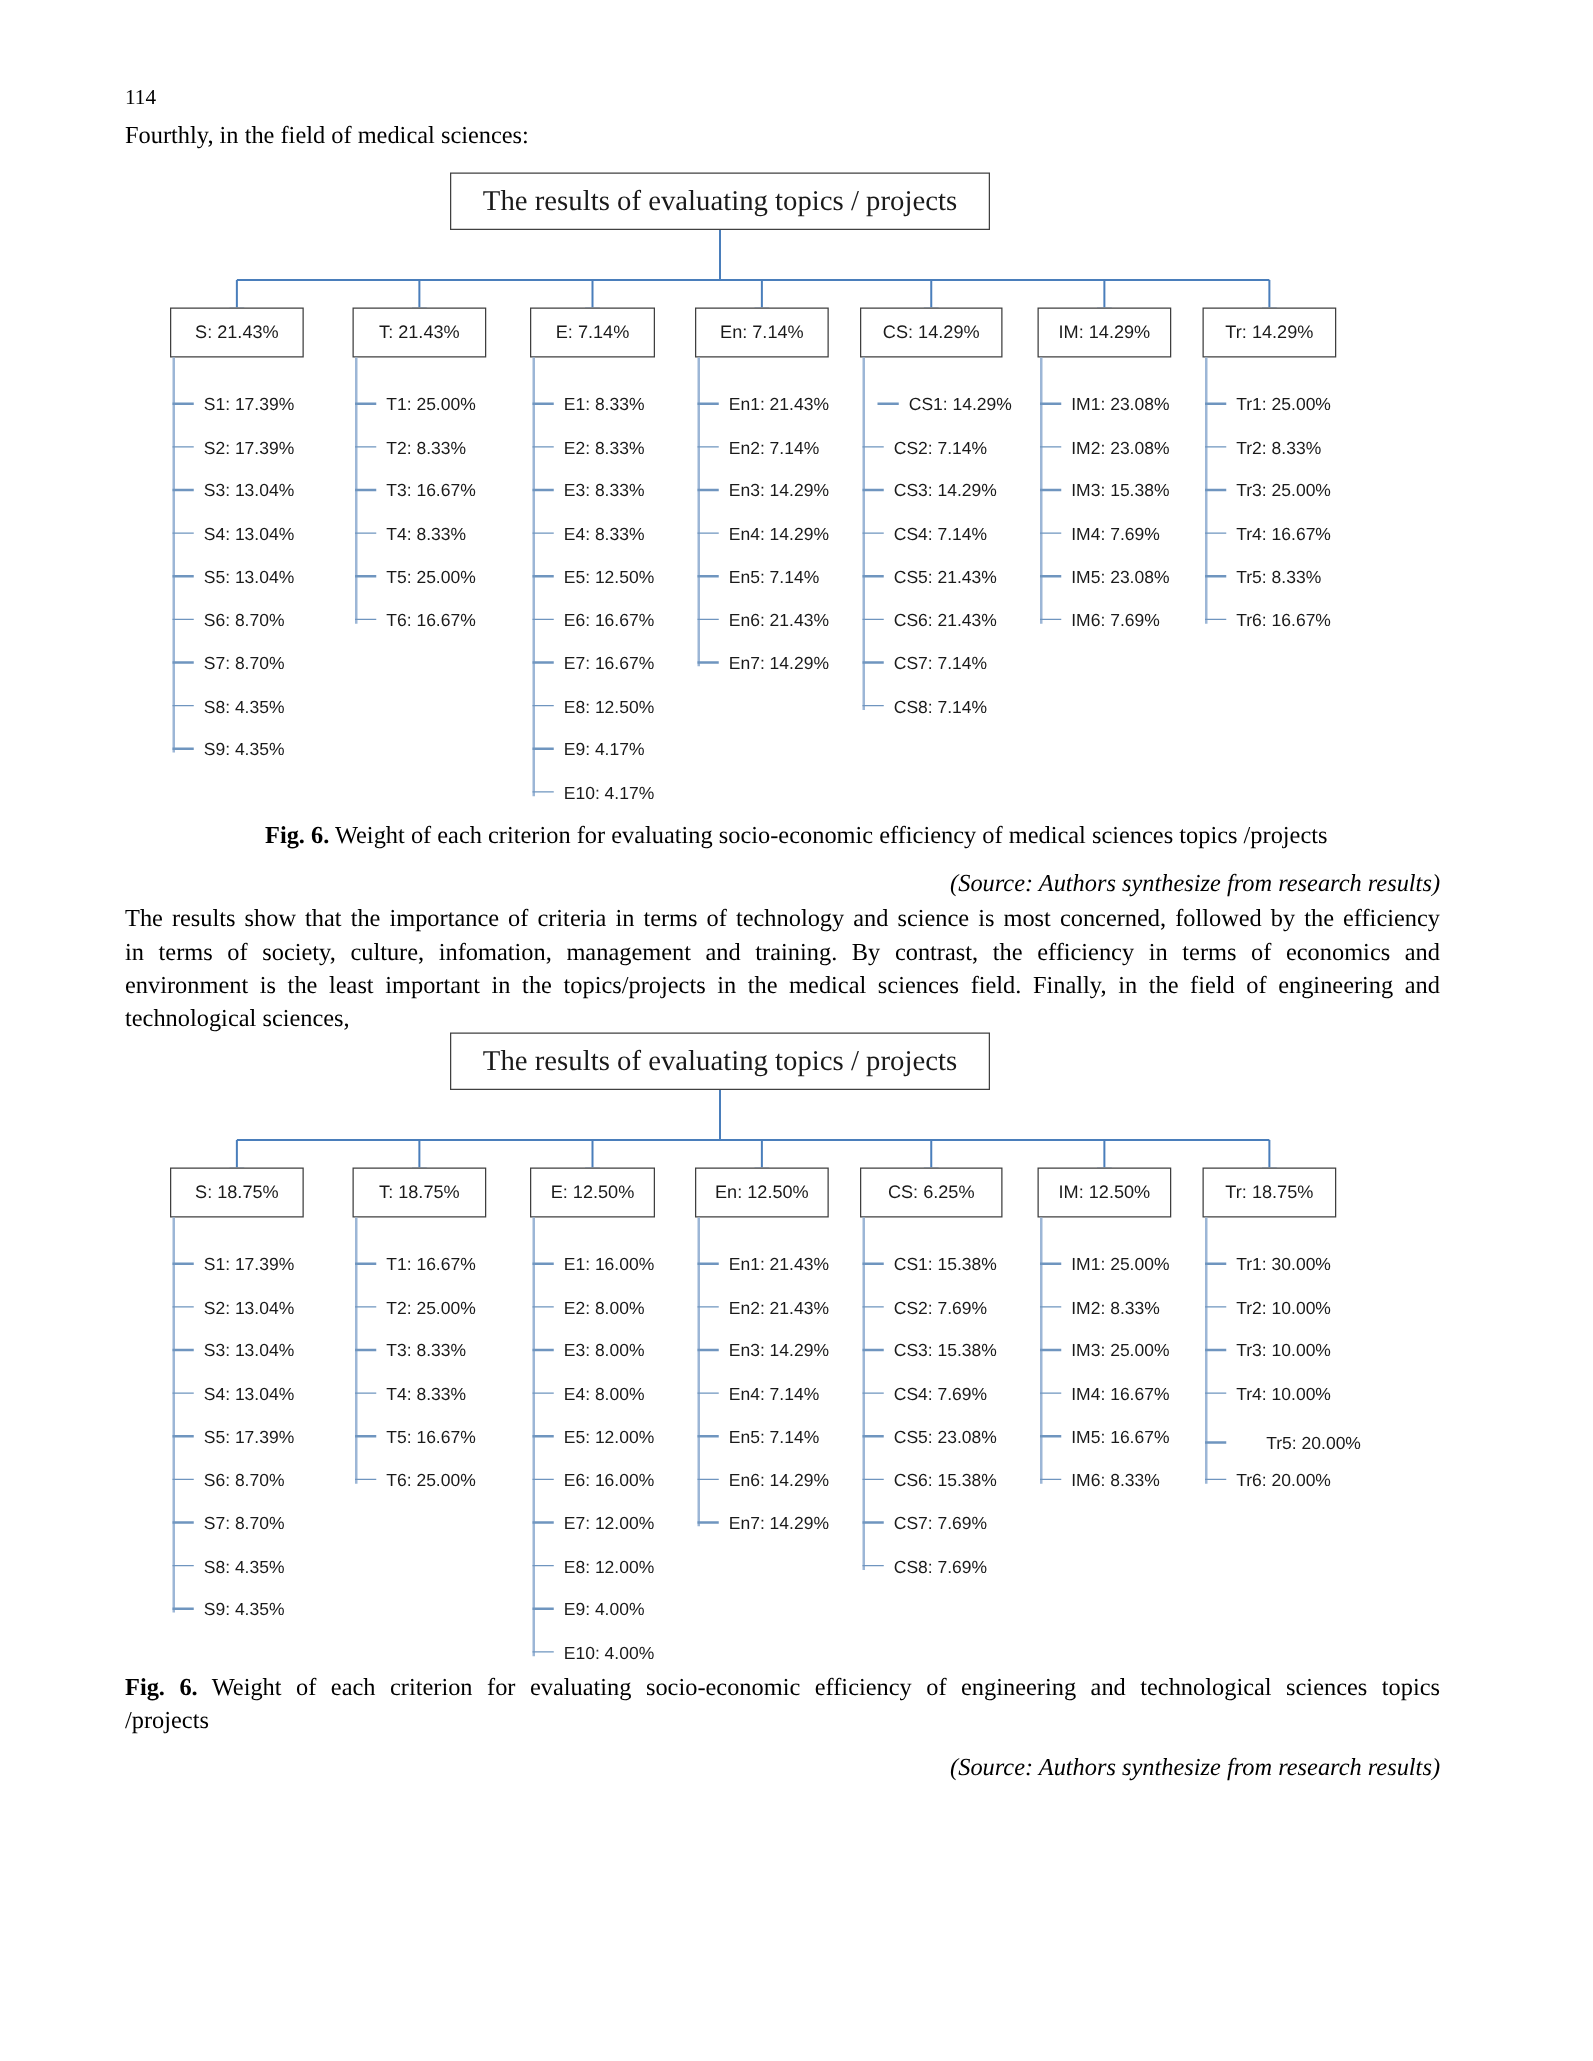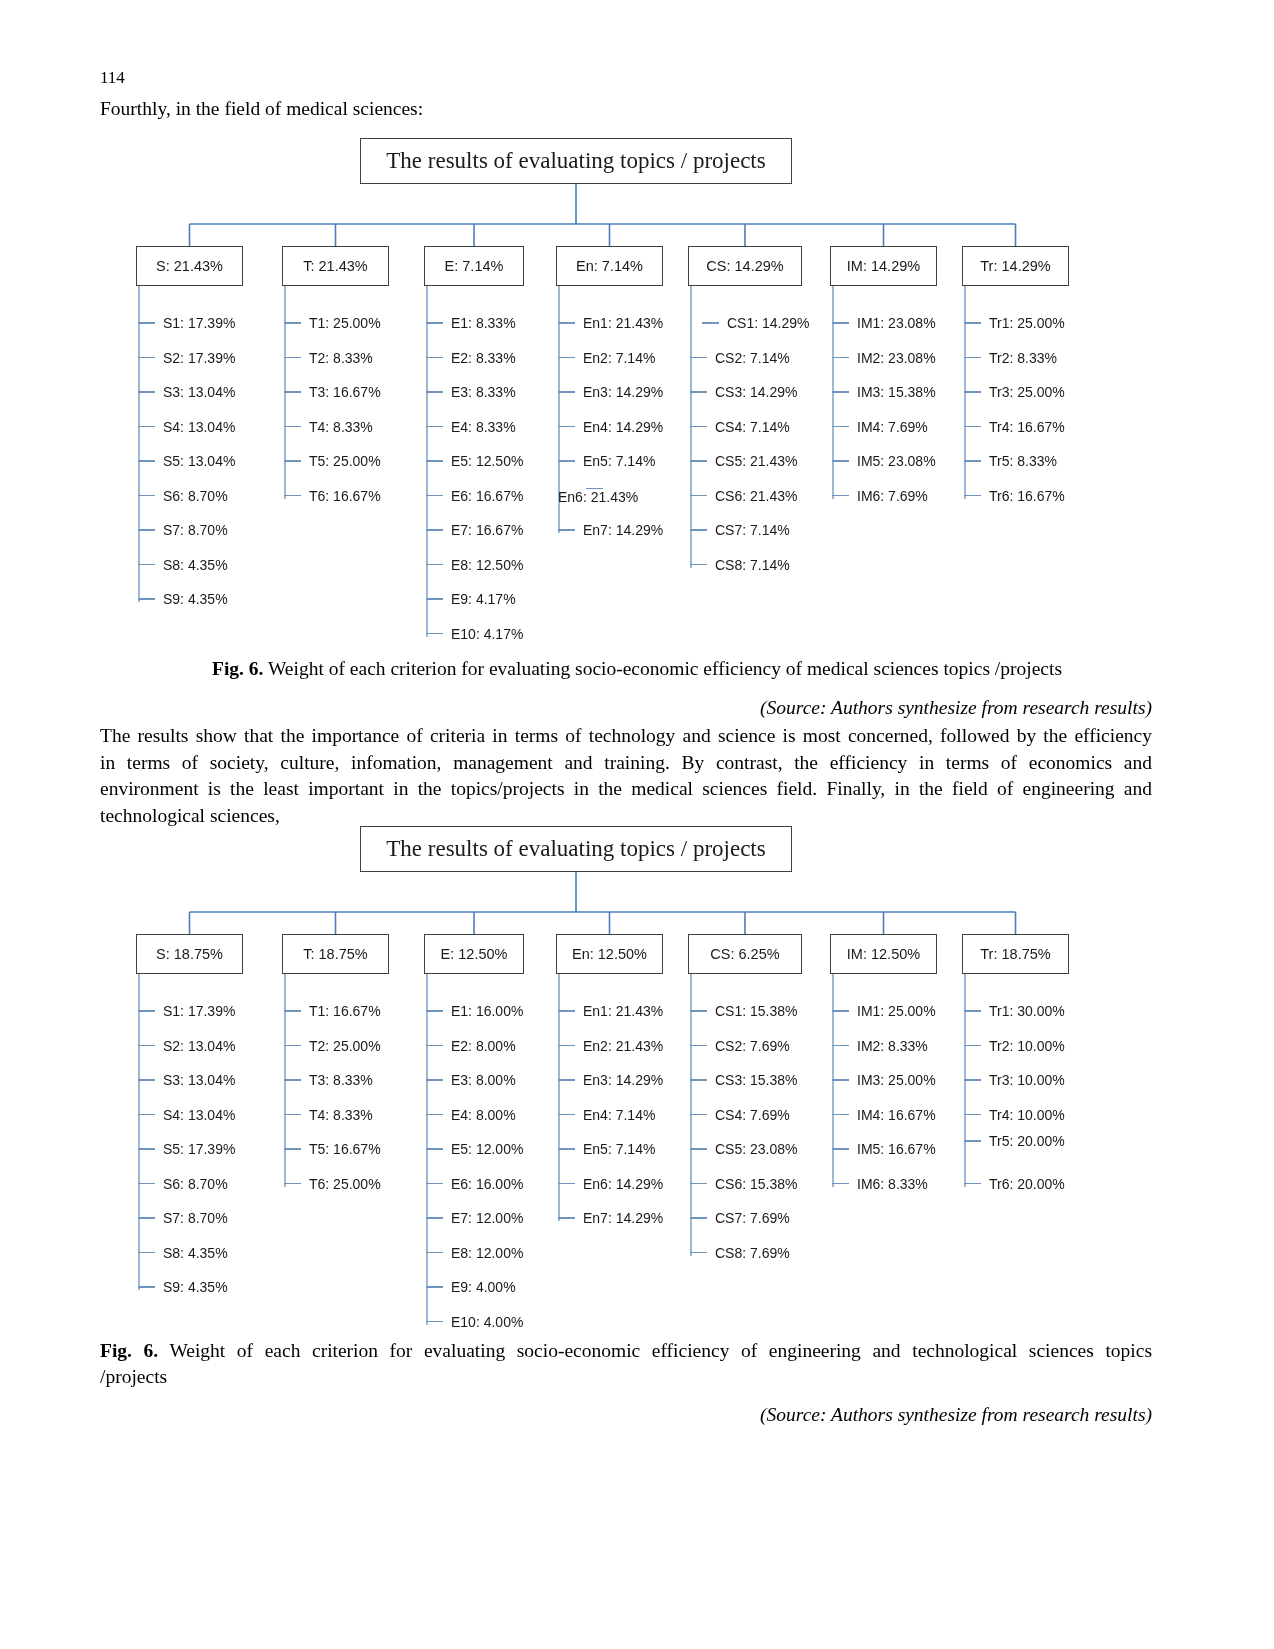--- a/index.html
+++ b/index.html
@@ -316,21 +316,21 @@
             <span>En3: 14.29%</span>
           </div>
           <div class="leaf" style="left: 2px; top: 172.5px;">
             <span class="leaf-dash"></span>
             <span>En4: 14.29%</span>
           </div>
           <div class="leaf" style="left: 2px; top: 207px;">
             <span class="leaf-dash"></span>
             <span>En5: 7.14%</span>
           </div>
-          <div class="leaf" style="left: 2px; top: 241.5px; flex-direction: column;">
+          <div class="leaf" style="left: 2px; top: 241.5px;">
             <span class="leaf-dash"></span>
             <span>En6: 21.43%</span>
           </div>
           <div class="leaf" style="left: 2px; top: 276px;">
             <span class="leaf-dash"></span>
             <span>En7: 14.29%</span>
           </div>
         </div>
         <div class="col" style="left: 688px; top: 108px; width: 114px;">
           <div class="col-head" style="width: 114px; height: 40px;">
@@ -703,21 +703,21 @@
             <span>Tr2: 10.00%</span>
           </div>
           <div class="leaf" style="left: 2px; top: 138px;">
             <span class="leaf-dash"></span>
             <span>Tr3: 10.00%</span>
           </div>
           <div class="leaf" style="left: 2px; top: 172.5px;">
             <span class="leaf-dash"></span>
             <span>Tr4: 10.00%</span>
           </div>
-          <div class="leaf" style="left: 2px; top: 199px;">
+          <div class="leaf" style="left: 2px; top: 212px; gap: 24px;">
             <span class="leaf-dash"></span>
             <span>Tr5: 20.00%</span>
           </div>
           <div class="leaf" style="left: 2px; top: 241.5px;">
             <span class="leaf-dash"></span>
             <span>Tr6: 20.00%</span>
           </div>
         </div>
       </div>
   </div>

